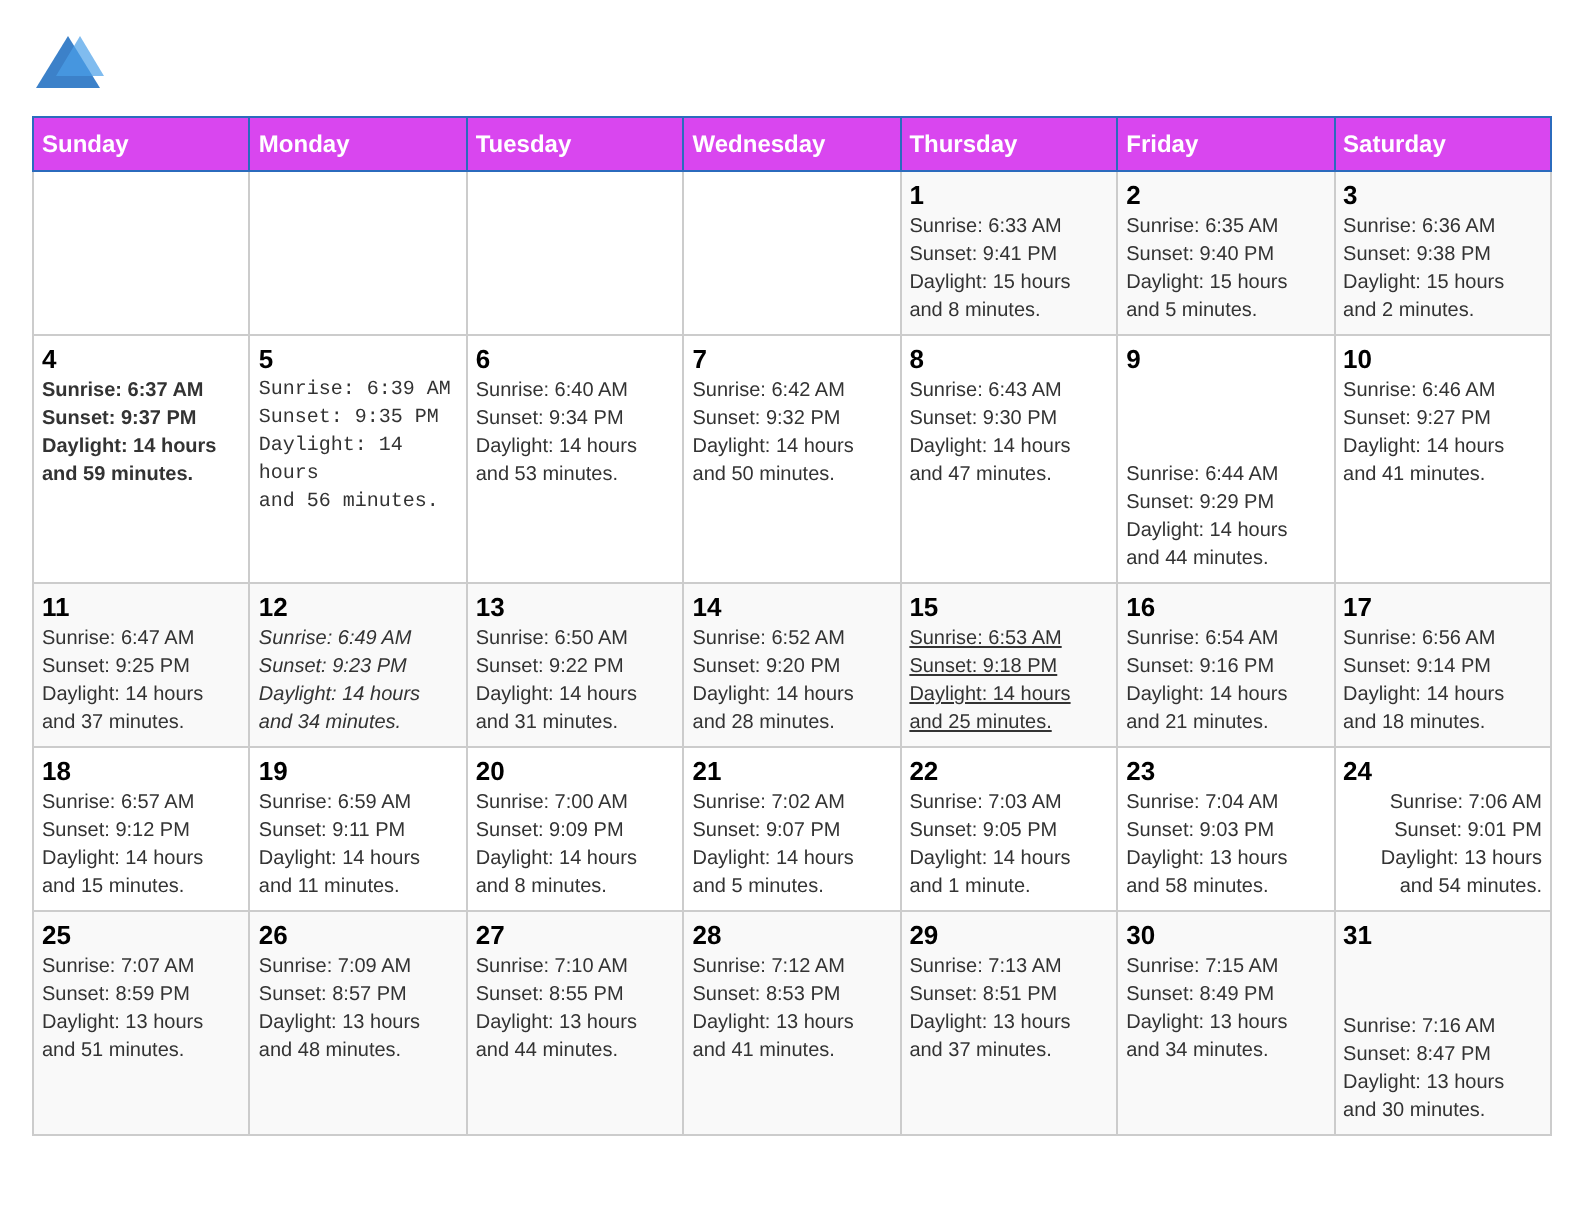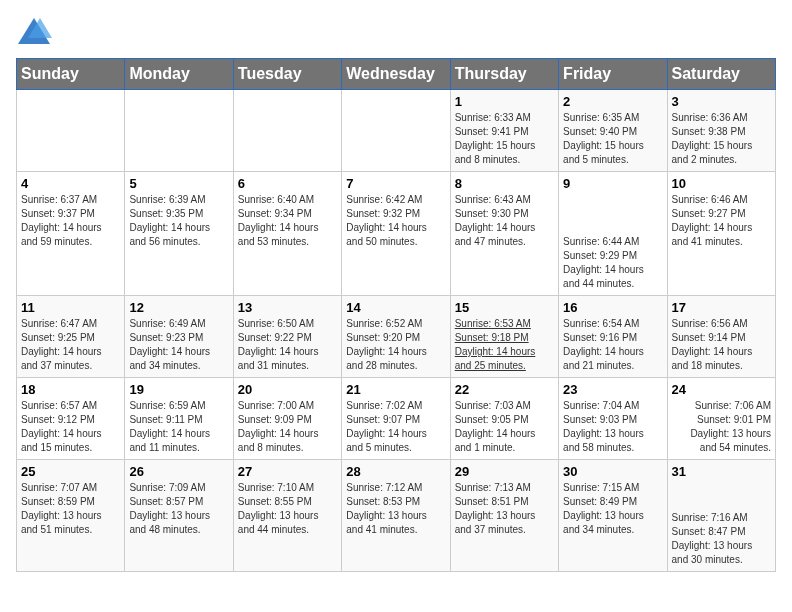--- a/index.html
+++ b/index.html
@@ -43,25 +43,25 @@
     .location {
       font-size: 14px;
       color: #555;
     }
     .calendar {
       width: 100%;
       border-collapse: collapse;
       font-size: 11px;
     }
     .calendar th {
-      background: #737373;
+      background: #d946ef;
       color: #fff;
       padding: 6px 4px;
       text-align: left;
-      font-size: 16px;
+      font-size: 12px;
       border: 1px solid #2b6bbd;
     }
     .calendar td {
       border: 1px solid #ccc;
       vertical-align: top;
       padding: 4px;
       min-height: 80px;
       width: 108px;
     }
     .calendar tr:nth-child(odd) td {
@@ -141,28 +141,28 @@
           <span class="day-number">3</span>
           <div class="day-info" style="white-space: pre-line;">Sunrise: 6:36 AM
 Sunset: 9:38 PM
 Daylight: 15 hours
 and 2 minutes.</div>
         </td>
       </tr>
       <tr>
         <td>
           <span class="day-number">4</span>
-          <div class="day-info" style="white-space: pre-line;">Sunrise: 6:37 AM
+          <div class="day-info" style="white-space: pre-line; font-weight: bold;">Sunrise: 6:37 AM
 Sunset: 9:37 PM
 Daylight: 14 hours
 and 59 minutes.</div>
         </td>
         <td>
           <span class="day-number">5</span>
-          <div class="day-info" style="white-space: pre-line;">Sunrise: 6:39 AM
+          <div class="day-info" style="white-space: pre-line; font-family: Liberation Mono, monospace;">Sunrise: 6:39 AM
 Sunset: 9:35 PM
 Daylight: 14 hours
 and 56 minutes.</div>
         </td>
         <td>
           <span class="day-number">6</span>
           <div class="day-info" style="white-space: pre-line;">Sunrise: 6:40 AM
 Sunset: 9:34 PM
 Daylight: 14 hours
 and 53 minutes.</div>
@@ -199,21 +199,21 @@
       <tr>
         <td>
           <span class="day-number">11</span>
           <div class="day-info" style="white-space: pre-line;">Sunrise: 6:47 AM
 Sunset: 9:25 PM
 Daylight: 14 hours
 and 37 minutes.</div>
         </td>
         <td>
           <span class="day-number">12</span>
-          <div class="day-info" style="white-space: pre-line;">Sunrise: 6:49 AM
+          <div class="day-info" style="white-space: pre-line; font-style: italic;">Sunrise: 6:49 AM
 Sunset: 9:23 PM
 Daylight: 14 hours
 and 34 minutes.</div>
         </td>
         <td>
           <span class="day-number">13</span>
           <div class="day-info" style="white-space: pre-line;">Sunrise: 6:50 AM
 Sunset: 9:22 PM
 Daylight: 14 hours
 and 31 minutes.</div>

